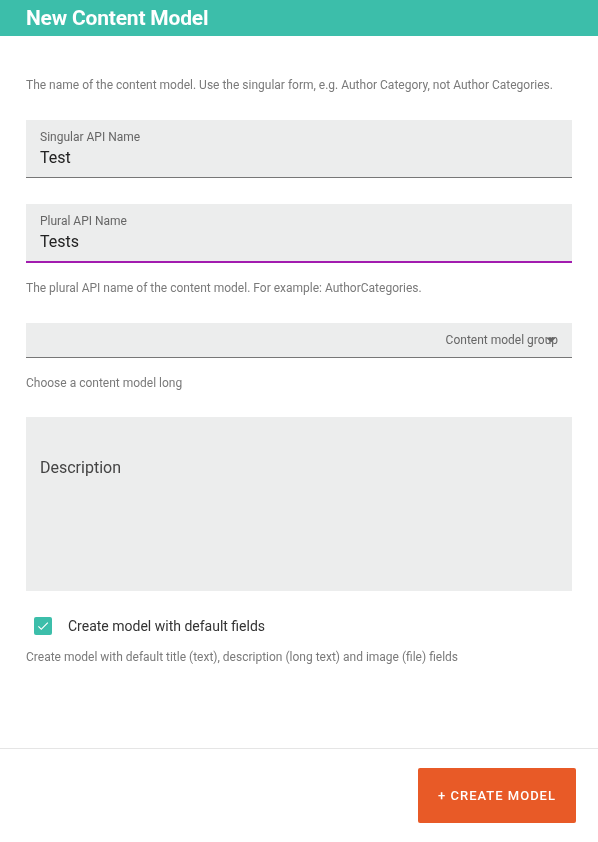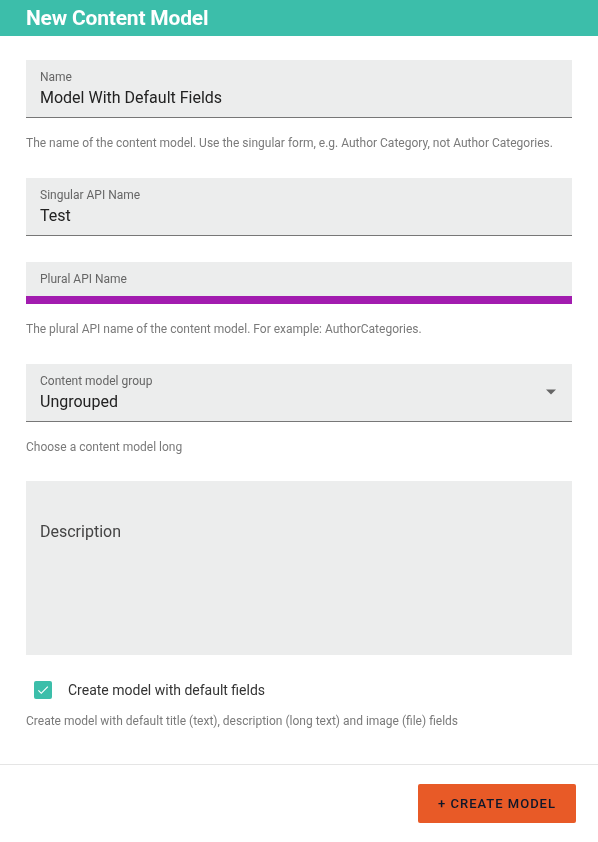--- a/index.html
+++ b/index.html
@@ -30,21 +30,21 @@
     }
     .field-group {
       margin-bottom: 26px;
     }
     .input-container {
       background: #eceded;
       border-bottom: 1px solid #777;
       padding: 10px 14px 8px 14px;
     }
     .input-container.focused {
-      border-bottom: 8px solid #a21caf;
+      border-bottom: 2px solid #a21caf;
     }
     .input-label {
       color: #666;
       font-size: 12px;
       margin-bottom: 2px;
       font-weight: 400;
     }
     .input-value {
       background: transparent;
       border: none;
@@ -60,20 +60,21 @@
       font-size: 12px;
       margin-top: 17px;
       line-height: 1.4;
     }
     .select-container {
       background: #eceded;
       border-bottom: 1px solid #777;
       padding: 10px 14px 8px 14px;
       position: relative;
       cursor: pointer;
+      text-align: right;
     }
     .select-arrow {
       position: absolute;
       right: 16px;
       top: 50%;
       transform: translateY(-50%);
       width: 0;
       height: 0;
       border-left: 5px solid transparent;
       border-right: 5px solid transparent;
@@ -129,66 +130,62 @@
       left: 0;
       right: 0;
       border-top: 1px solid #e5e5e5;
       padding: 19px 22px;
       display: flex;
       justify-content: flex-end;
       background: #fff;
     }
     .create-button {
       background: #e85a27;
-      color: #0f172a;
+      color: #ffffff;
       border: none;
-      padding: 12px 20px;
+      padding: 20px 20px;
       font-size: 13px;
       font-weight: 500;
       letter-spacing: 1px;
       border-radius: 2px;
       cursor: pointer;
       font-family: inherit;
     }
   </style>
 </head>
 <body>
 
 <div class="header">
   <div class="header-title">New Content Model</div>
 </div>
 
 <div class="content">
 
   <div class="field-group">
-    <div class="input-container">
-      <div class="input-label">Name</div>
-      <input class="input-value" value="Model With Default Fields" style="">
-    </div>
     <div class="help-text">The name of the content model. Use the singular form, e.g. Author Category, not Author Categories.</div>
   </div>
 
   <div class="field-group">
     <div class="input-container">
       <div class="input-label">Singular API Name</div>
       <input class="input-value" value="Test" style="">
     </div>
   </div>
 
   <div class="field-group">
     <div class="input-container focused">
       <div class="input-label">Plural API Name</div>
+      <input class="input-value" value="Tests" style="">
     </div>
     <div class="help-text">The plural API name of the content model. For example: AuthorCategories.</div>
   </div>
 
   <div class="field-group">
     <div class="select-container">
       <div class="input-label">Content model group</div>
-      <div class="input-value">Ungrouped</div>
       <div class="select-arrow"></div>
     </div>
     <div class="help-text">Choose a content model long</div>
   </div>
 
   <div class="field-group">
     <div class="textarea-container">
       <div class="textarea-label">Description</div>
     </div>
   </div>

